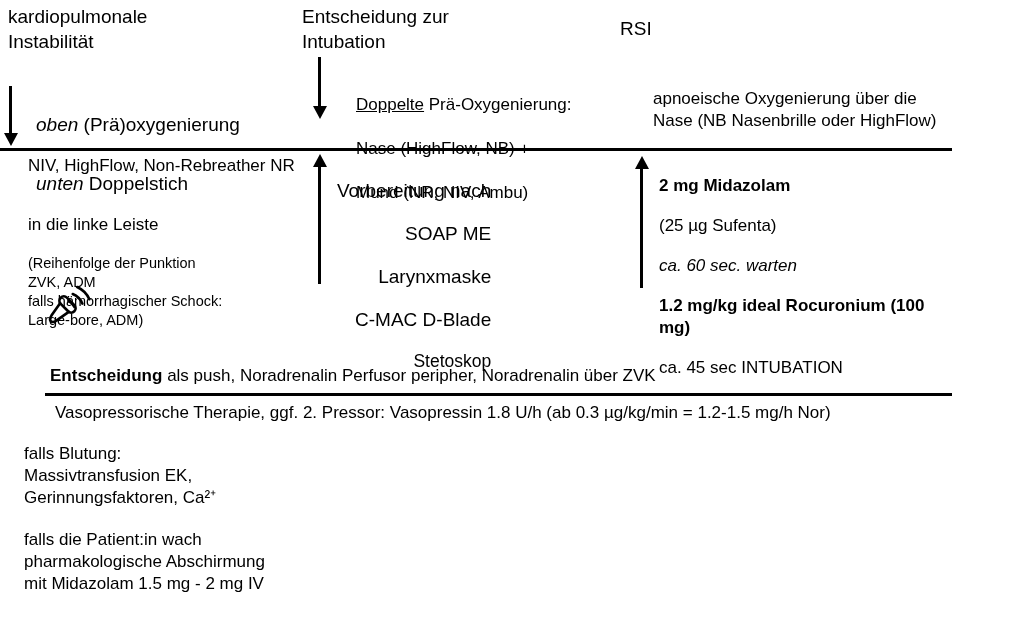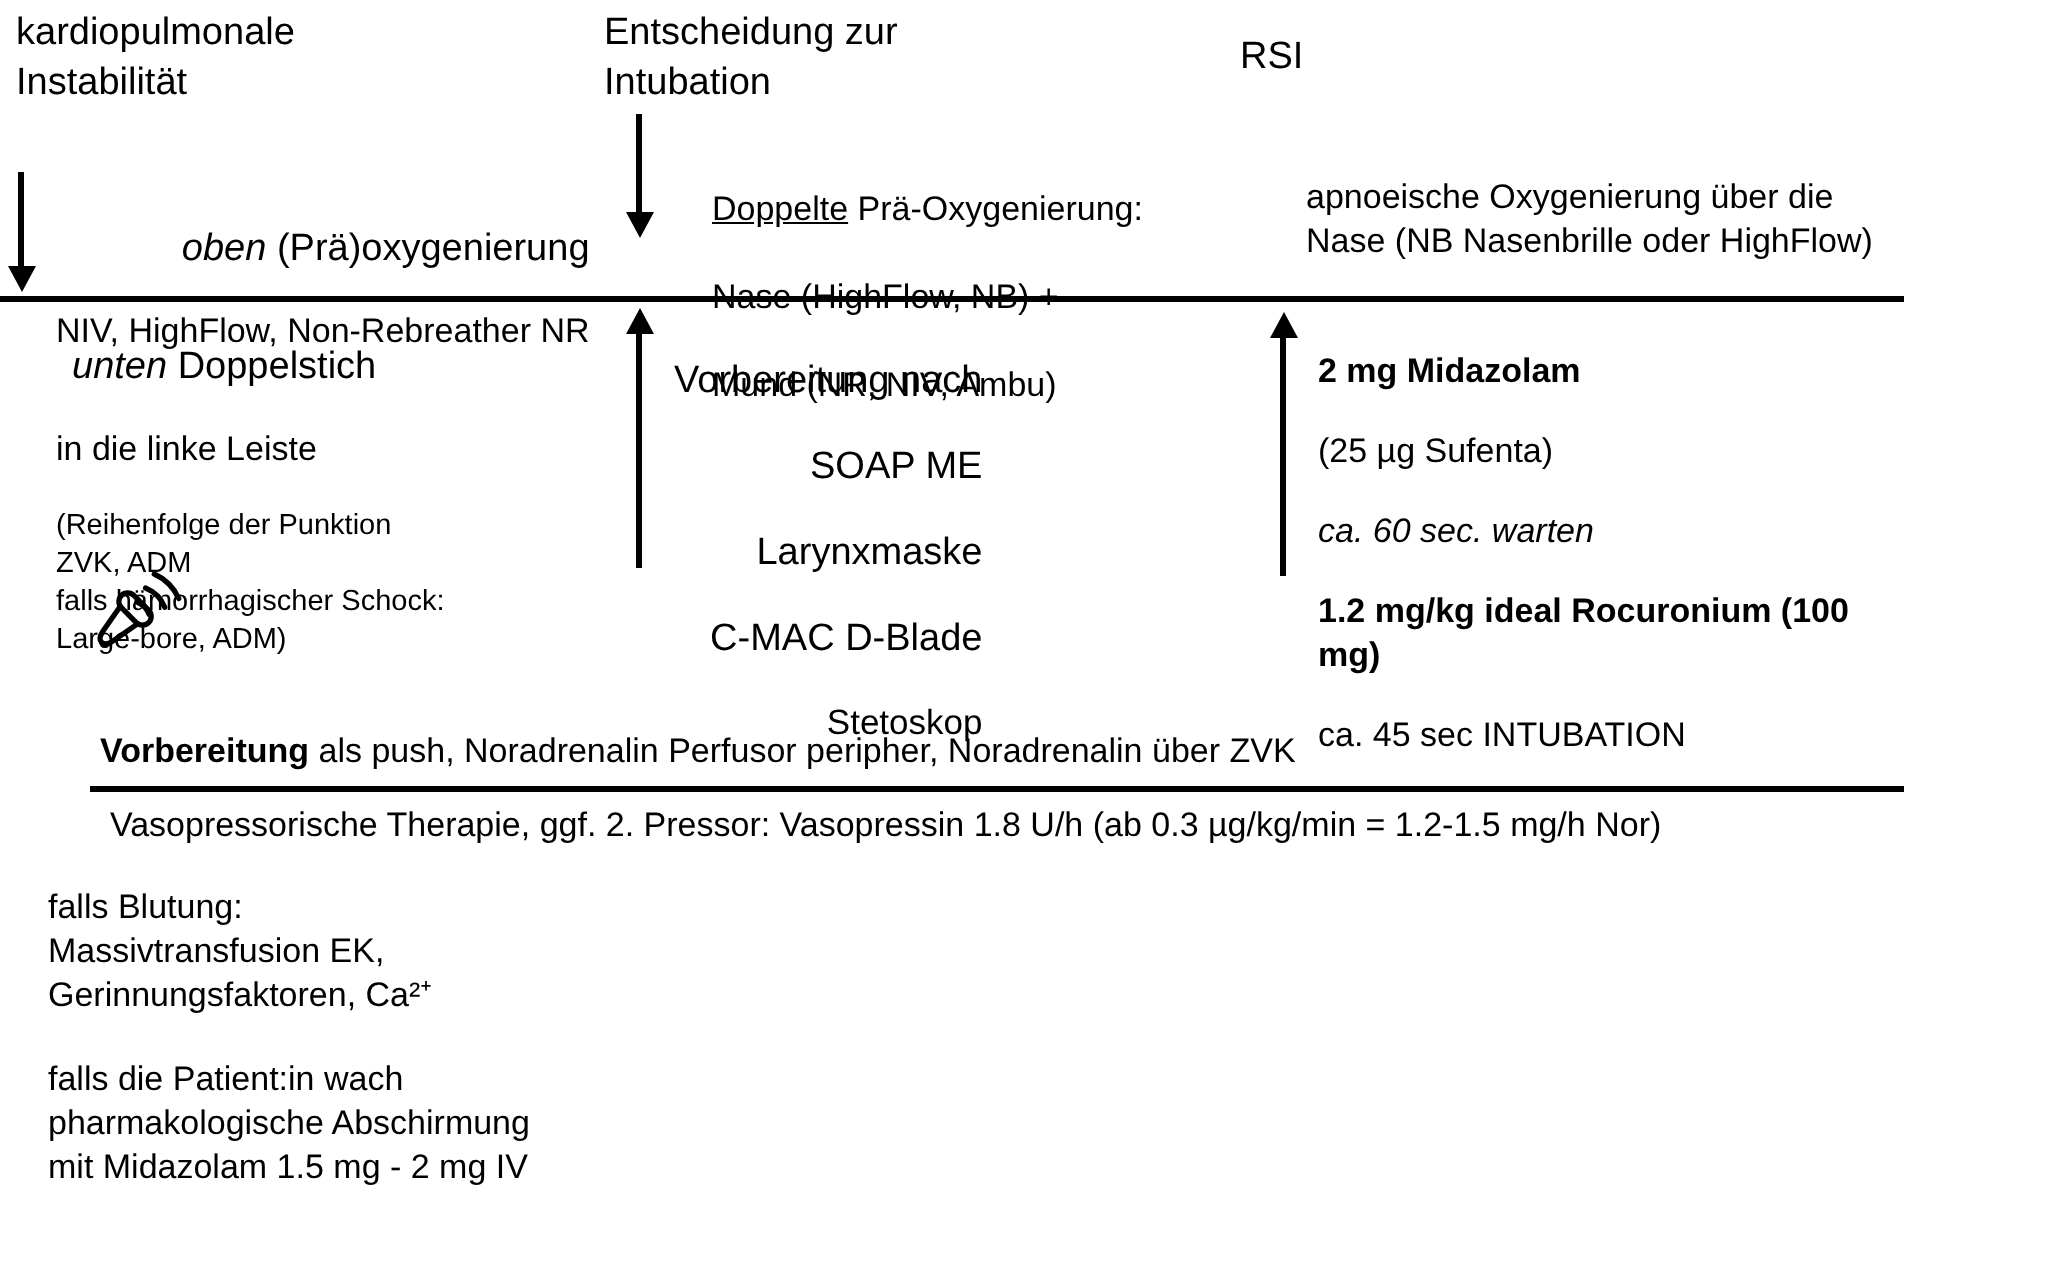--- a/index.html
+++ b/index.html
@@ -49,21 +49,21 @@
   <div class="txt sz19" style="left:8px;top:4px;">kardiopulmonale
 Instabilität</div>
   <div class="txt sz19" style="left:302px;top:4px;">Entscheidung zur
 Intubation</div>
   <div class="txt sz19" style="left:620px;top:16px;">RSI</div>
 
   <div class="v-arrow down" style="left:9px;top:86px;height:48px;"></div>
   <div class="v-arrow down" style="left:318px;top:57px;height:50px;"></div>
 
   <div class="txt" style="left:28px;top:94px;">
-    <div class="sz19" style="padding-left:8px;text-align:right;"><span class="italic">oben</span><span> (Prä)oxygenierung</span></div>
+    <div class="sz19" style="padding-left:8px;"><span class="italic">oben</span><span> (Prä)oxygenierung</span></div>
     <div class="sz17">NIV, HighFlow, Non-Rebreather NR</div>
   </div>
 
   <div class="txt sz17" style="left:356px;top:72px;">
     <div><span class="underline">Doppelte</span><span> Prä-Oxygenierung:</span></div>
     <div>Nase (HighFlow, NB)  +</div>
     <div>Mund (NR, NIV, Ambu)</div>
   </div>
 
   <div class="txt sz17" style="left:653px;top:88px;">apnoeische Oxygenierung über die
@@ -105,21 +105,21 @@
 
   <div class="v-arrow up" style="left:640px;top:168px;height:120px;"></div>
   <div class="txt" style="left:659px;top:157px;">
     <div class="drug-line bold">2 mg Midazolam</div>
     <div class="drug-line">(25 µg Sufenta)</div>
     <div class="drug-line italic">ca. 60 sec. warten</div>
     <div class="drug-line bold">1.2 mg/kg ideal Rocuronium (100 mg)</div>
     <div class="drug-line">ca. 45 sec INTUBATION</div>
   </div>
 
-  <div class="txt sz17" style="left:50px;top:365px;"><span class="bold">Vorbereitung</span><span> als push, Noradrenalin Perfusor peripher, Noradrenalin über ZVK</span></div>
+  <div class="txt sz17" style="left:50px;top:365px;"><span class="bold">Entscheidung</span><span> als push, Noradrenalin Perfusor peripher, Noradrenalin über ZVK</span></div>
   <div class="h-arrow" style="left:45px;top:393px;width:962px;"></div>
   <div class="txt sz17" style="left:55px;top:402px;">Vasopressorische Therapie, ggf. 2. Pressor: Vasopressin 1.8 U/h (ab 0.3 µg/kg/min = 1.2-1.5 mg/h Nor)</div>
 
   <div class="txt sz17" style="left:24px;top:443px;">falls Blutung:
 Massivtransfusion EK,
 Gerinnungsfaktoren, Ca²⁺</div>
   <div class="txt sz17" style="left:24px;top:529px;">falls die Patient:in wach
 pharmakologische Abschirmung
 mit Midazolam 1.5 mg - 2 mg IV</div>
 

